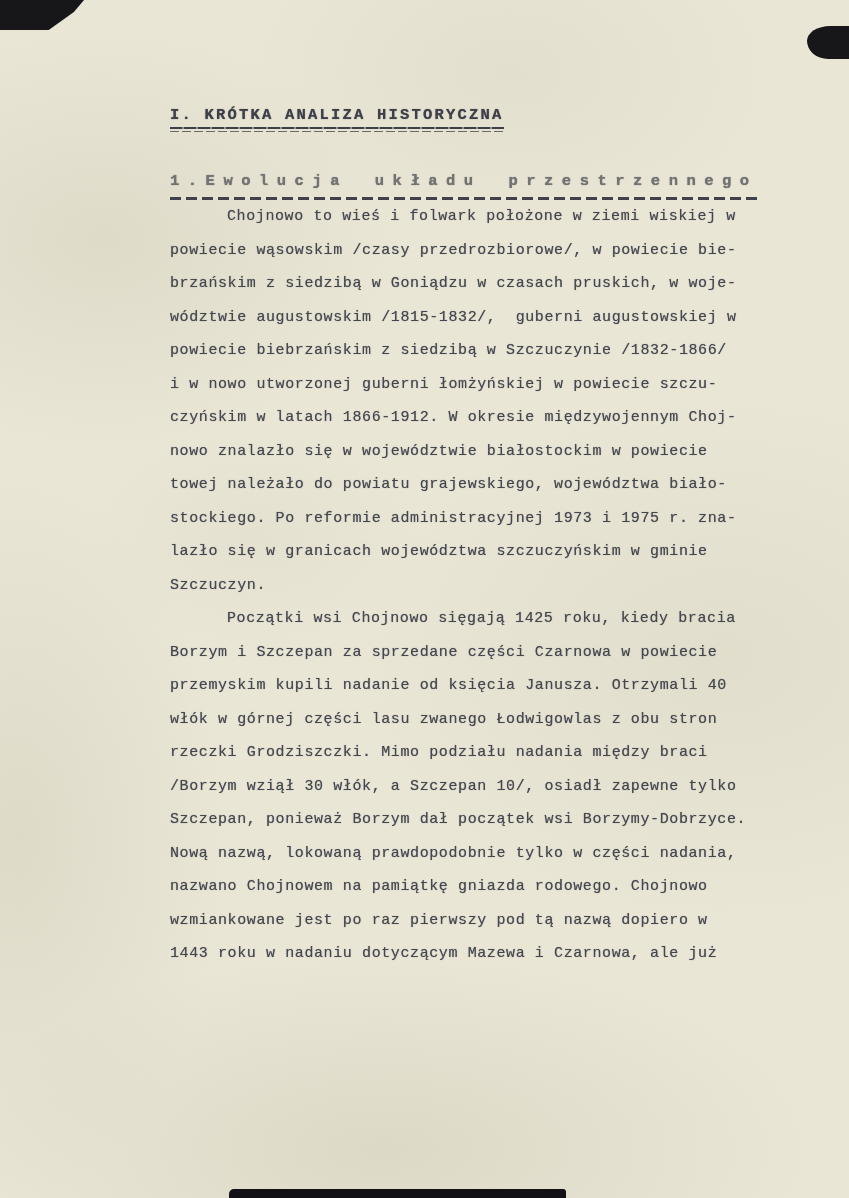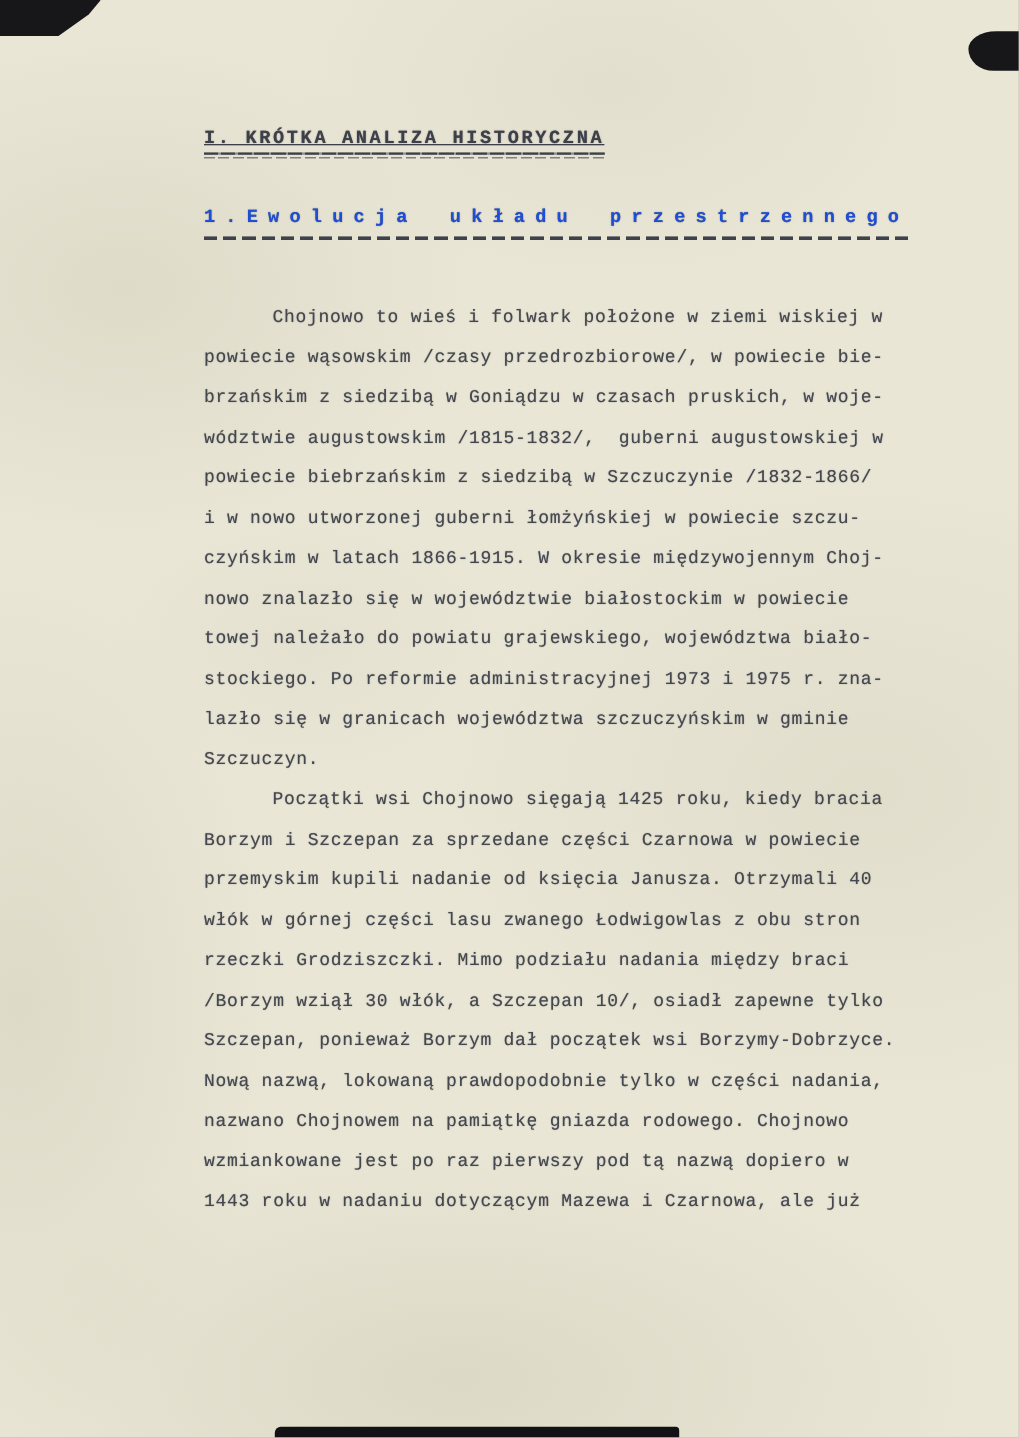--- a/index.html
+++ b/index.html
@@ -32,55 +32,53 @@
 
   .heading {
     display: block;
     width: max-content;
     font-size: 15.5px;
     font-weight: bold;
     letter-spacing: 2.2px;
     color: #3e4049;
     text-shadow: 0 0 1px rgba(62,64,73,.85);
     white-space: nowrap;
-    text-decoration: underline;
   }
   .heading::after {
     content: "";
     display: block;
     margin-top: 3px;
     height: 5px;
     background:
       repeating-linear-gradient(90deg, #3e4048 0 12px, rgba(62,64,72,.5) 12px 14px) 0 0 / 100% 2px no-repeat,
       repeating-linear-gradient(90deg, rgba(62,64,72,.75) 0 9px, transparent 9px 12px) 0 3.5px / 100% 1.5px no-repeat;
   }
 
   .subheading {
     display: block;
     width: max-content;
     margin-top: 40px;
     font-size: 15.5px;
     font-weight: bold;
     letter-spacing: 8.5px;
     word-spacing: 9px;
-    color: #1d4ed8;
+    color: #737373;
     text-shadow: 0 0 1px rgba(65,67,76,.8);
     white-space: nowrap;
   }
   .subheading::after {
     content: "";
     display: block;
     margin-top: 7px;
     height: 3px;
     letter-spacing: normal;
     background: repeating-linear-gradient(90deg, #40424b 0 11px, transparent 11px 16px);
   }
 
   .body-text {
-    margin-top: 48px;
     font-size: 15px;
     letter-spacing: 0.6px;
   }
 
   .line {
     line-height: 33.5px;
     height: 33.5px;
     white-space: pre;
     text-shadow: 0 0 1px rgba(69,71,79,.6);
   }
@@ -120,21 +118,21 @@
   <h1 class="heading">I. KRÓTKA ANALIZA HISTORYCZNA</h1>
   <h2 class="subheading">1.Ewolucja układu przestrzennego</h2>
   <div class="body-text">
       <div>
         <div class="line first-indent">Chojnowo to wieś i folwark położone w ziemi wiskiej w</div>
         <div class="line">powiecie wąsowskim /czasy przedrozbiorowe/, w powiecie bie-</div>
         <div class="line">brzańskim z siedzibą w Goniądzu w czasach pruskich, w woje-</div>
         <div class="line">wództwie augustowskim /1815-1832/,  guberni augustowskiej w</div>
         <div class="line">powiecie biebrzańskim z siedzibą w Szczuczynie /1832-1866/</div>
         <div class="line">i w nowo utworzonej guberni łomżyńskiej w powiecie szczu-</div>
-        <div class="line">czyńskim w latach 1866-1915. W okresie międzywojennym Choj-</div>
+        <div class="line">czyńskim w latach 1866-1912. W okresie międzywojennym Choj-</div>
         <div class="line">nowo znalazło się w województwie białostockim w powiecie</div>
         <div class="line">towej należało do powiatu grajewskiego, województwa biało-</div>
         <div class="line">stockiego. Po reformie administracyjnej 1973 i 1975 r. zna-</div>
         <div class="line">lazło się w granicach województwa szczuczyńskim w gminie</div>
         <div class="line">Szczuczyn.</div>
       </div>
       <div>
         <div class="line first-indent">Początki wsi Chojnowo sięgają 1425 roku, kiedy bracia</div>
         <div class="line">Borzym i Szczepan za sprzedane części Czarnowa w powiecie</div>
         <div class="line">przemyskim kupili nadanie od księcia Janusza. Otrzymali 40</div>

